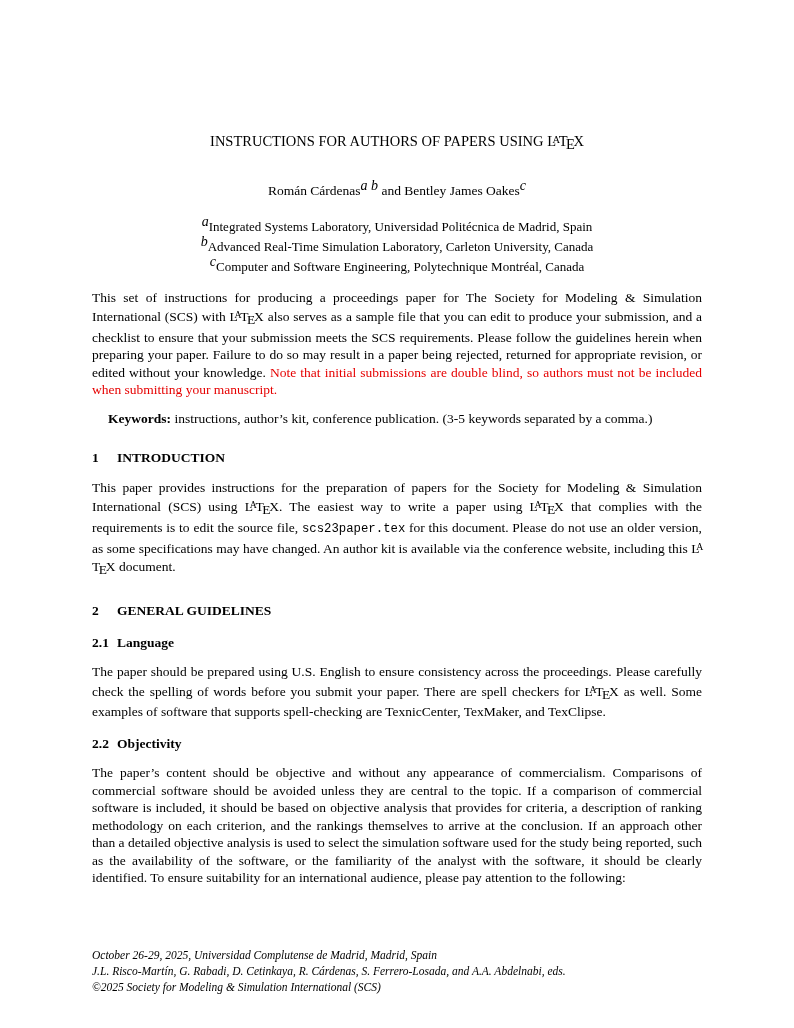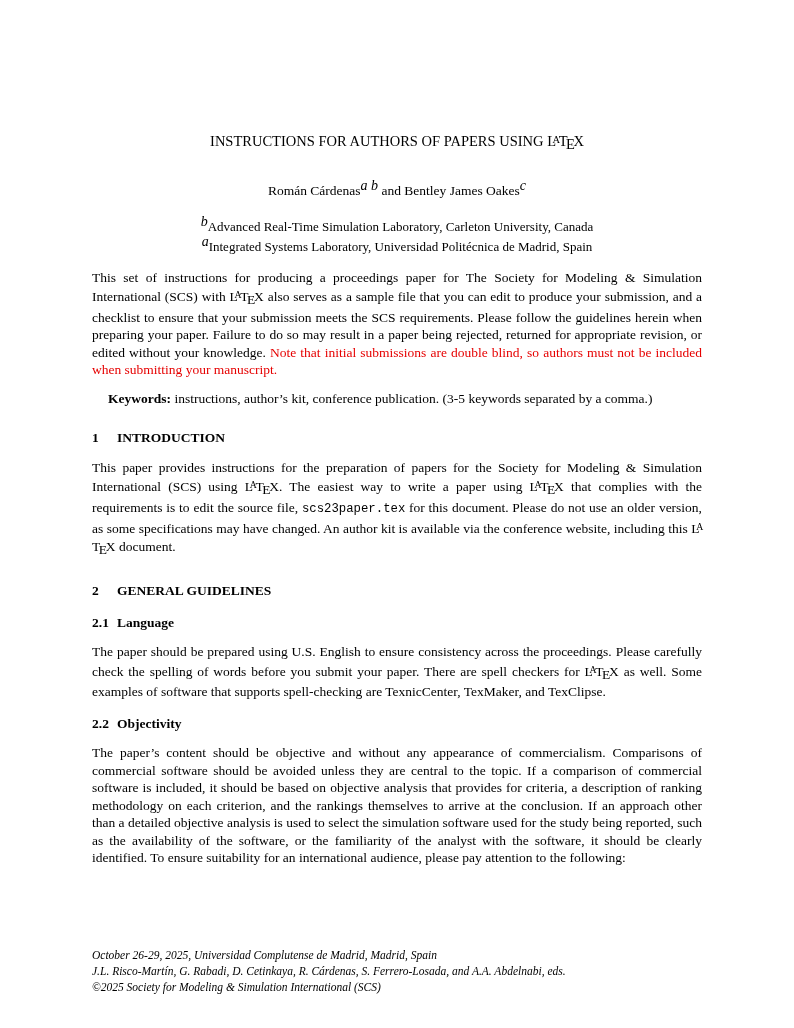--- a/index.html
+++ b/index.html
@@ -79,22 +79,23 @@
 <body>
 
 <div class="page">
   <div class="doc">
 
     <h1 class="title"><span>INSTRUCTIONS FOR AUTHORS OF PAPERS USING <span class="latex">L<span class="lxA">A</span>T<span class="lxE">E</span>X</span></span></h1>
 
     <p class="authors"><span>Román Cárdenas</span><sup>a b</sup><span> and </span><span>Bentley James Oakes</span><sup>c</sup></p>
 
     <div class="affiliations">
+      <div class="affil"><sup>a</sup><span>Integrated Systems Laboratory, Universidad Politécnica de Madrid, Spain</span></div>
       <div class="affil"><sup>b</sup><span>Advanced Real-Time Simulation Laboratory, Carleton University, Canada</span></div>
-      <div class="affil"><sup>a</sup><span>Integrated Systems Laboratory, Universidad Politécnica de Madrid, Spain</span></div>
+      <div class="affil"><sup>c</sup><span>Computer and Software Engineering, Polytechnique Montréal, Canada</span></div>
     </div>
 
 
     <p class="para"><span>This set of instructions for producing a proceedings paper for The Society for Modeling &amp; Simulation International (SCS) with <span class="latex">L<span class="lxA">A</span>T<span class="lxE">E</span>X</span> also serves as a sample file that you can edit to produce your submission, and a checklist to ensure that your submission meets the SCS requirements. Please follow the guidelines herein when preparing your paper. Failure to do so may result in a paper being rejected, returned for appropriate revision, or edited without your knowledge. </span><span class="red" style="color: rgb(230, 0, 0);">Note that initial submissions are double blind, so authors must not be included when submitting your manuscript.</span></p>
 
     <p class="keywords"><b>Keywords:</b><span> instructions, author’s kit, conference publication. (3-5 keywords separated by a comma.)</span></p>
 
     <h2 class="sec m-sec1"><span class="num">1</span><span>INTRODUCTION</span></h2>
 
     <p class="para"><span>This paper provides instructions for the preparation of papers for the Society for Modeling &amp; Simulation International (SCS) using <span class="latex">L<span class="lxA">A</span>T<span class="lxE">E</span>X</span>. The easiest way to write a paper using <span class="latex">L<span class="lxA">A</span>T<span class="lxE">E</span>X</span> that complies with the requirements is to edit the source file, </span><code class="mono">scs23paper.tex</code><span> for this document. Please do not use an older version, as some specifications may have changed. An author kit is available via the conference website, including this <span class="latex">L<span class="lxA">A</span>T<span class="lxE">E</span>X</span> document.</span></p>

